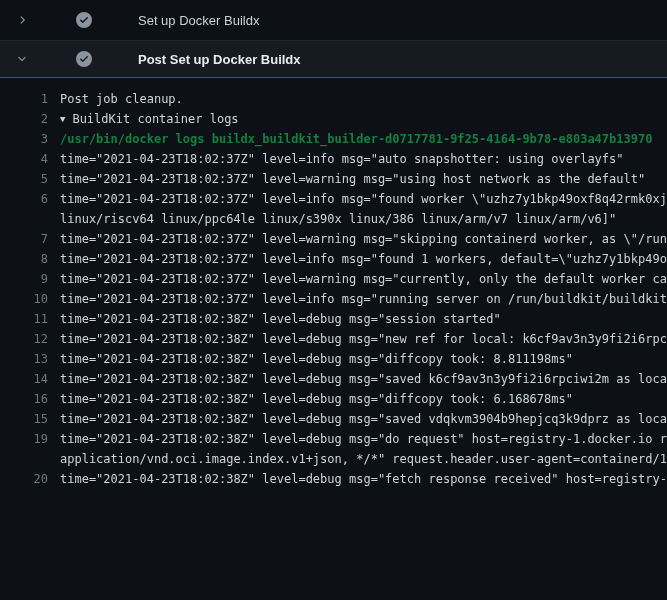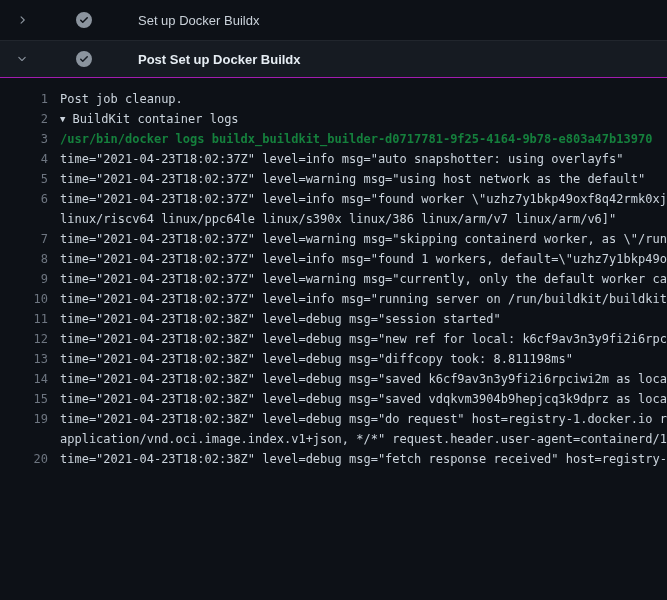--- a/index.html
+++ b/index.html
@@ -101,17 +101,18 @@
     <div class="log-row plain"><span class="ln">6</span><span class="lt">time="2021-04-23T18:02:37Z" level=info msg="found worker \"uzhz7y1bkp49oxf8q42rmk0xj</span></div>
     <div class="log-row wrap"><span class="ln"></span><span class="lt">linux/riscv64 linux/ppc64le linux/s390x linux/386 linux/arm/v7 linux/arm/v6]"</span></div>
     <div class="log-row plain"><span class="ln">7</span><span class="lt">time="2021-04-23T18:02:37Z" level=warning msg="skipping containerd worker, as \"/run</span></div>
     <div class="log-row plain"><span class="ln">8</span><span class="lt">time="2021-04-23T18:02:37Z" level=info msg="found 1 workers, default=\"uzhz7y1bkp49o</span></div>
     <div class="log-row plain"><span class="ln">9</span><span class="lt">time="2021-04-23T18:02:37Z" level=warning msg="currently, only the default worker ca</span></div>
     <div class="log-row plain"><span class="ln">10</span><span class="lt">time="2021-04-23T18:02:37Z" level=info msg="running server on /run/buildkit/buildkit</span></div>
     <div class="log-row plain"><span class="ln">11</span><span class="lt">time="2021-04-23T18:02:38Z" level=debug msg="session started"</span></div>
     <div class="log-row plain"><span class="ln">12</span><span class="lt">time="2021-04-23T18:02:38Z" level=debug msg="new ref for local: k6cf9av3n3y9fi2i6rpc</span></div>
     <div class="log-row plain"><span class="ln">13</span><span class="lt">time="2021-04-23T18:02:38Z" level=debug msg="diffcopy took: 8.811198ms"</span></div>
     <div class="log-row plain"><span class="ln">14</span><span class="lt">time="2021-04-23T18:02:38Z" level=debug msg="saved k6cf9av3n3y9fi2i6rpciwi2m as loca</span></div>
+    <div class="log-row plain"><span class="ln">16</span><span class="lt">time="2021-04-23T18:02:38Z" level=debug msg="diffcopy took: 6.168678ms"</span></div>
     <div class="log-row plain"><span class="ln">15</span><span class="lt">time="2021-04-23T18:02:38Z" level=debug msg="saved vdqkvm3904b9hepjcq3k9dprz as loca</span></div>
     <div class="log-row plain"><span class="ln">19</span><span class="lt">time="2021-04-23T18:02:38Z" level=debug msg="do request" host=registry-1.docker.io r</span></div>
     <div class="log-row wrap"><span class="ln"></span><span class="lt">application/vnd.oci.image.index.v1+json, */*" request.header.user-agent=containerd/1.4</span></div>
     <div class="log-row plain"><span class="ln">20</span><span class="lt">time="2021-04-23T18:02:38Z" level=debug msg="fetch response received" host=registry-</span></div>
   </div>
 
 </body></html>

